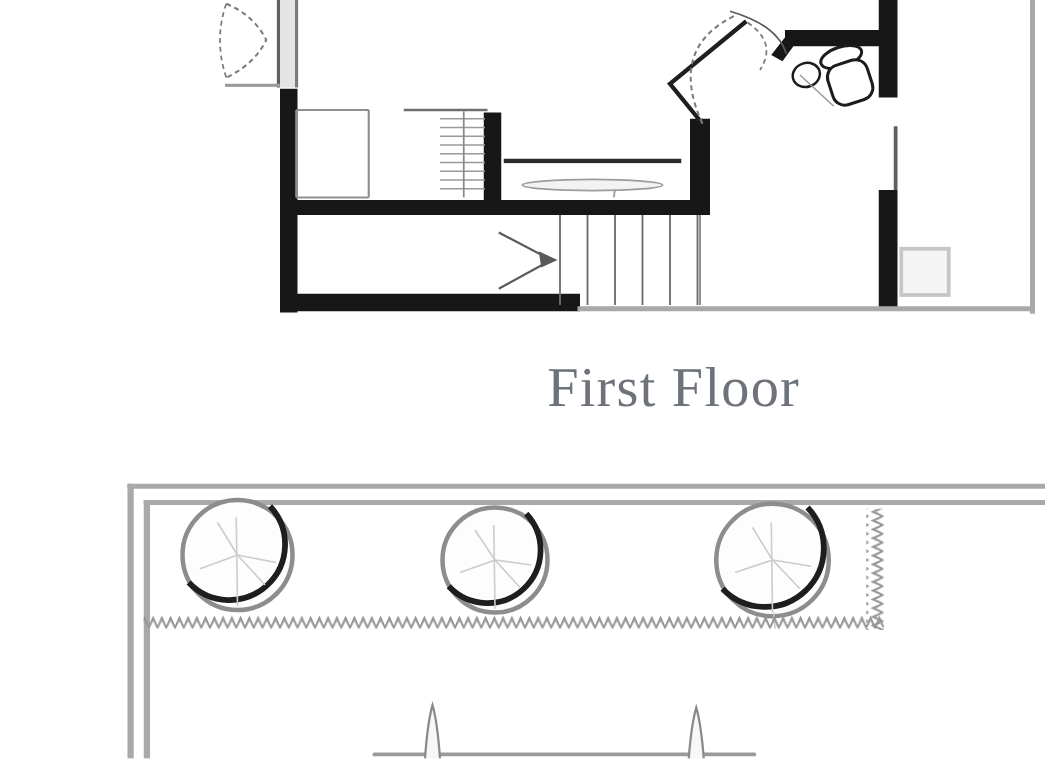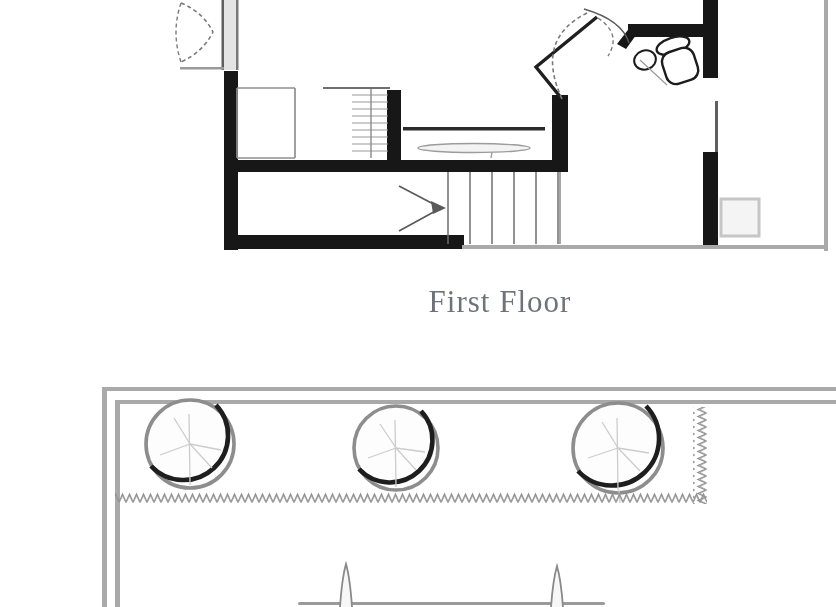--- a/index.html
+++ b/index.html
@@ -1,20 +1,20 @@
 <!DOCTYPE html>
 <html><head>
 <meta charset="utf-8">
 <style>
   html,body{margin:0;padding:0;background:#ffffff;}
   .stage{position:relative;width:836px;height:607px;background:#ffffff;overflow:hidden;
          font-family:"Liberation Serif",serif;}
   .plan-svg{position:absolute;left:0;top:0;filter:blur(.3px);}
-  .floor-label{position:absolute;left:360px;top:284px;width:280px;text-align:center;
-               font-size:31px;color:#6e737a;letter-spacing:1px;white-space:nowrap;}
+  .floor-label{position:absolute;left:360px;top:284px;width:280px;text-align:right;
+               font-size:45px;color:#6e737a;letter-spacing:1px;white-space:nowrap;}
 </style>
 </head>
 <body>
 
 <div class="stage">
 
   <svg class="plan-svg" width="836" height="607" viewBox="0 0 836 607">
     <defs>
       <pattern id="zigzag-h" width="7" height="12" patternUnits="userSpaceOnUse">
         <path d="M0,10 L3.5,2 L7,10" fill="none" stroke="#8f8f8f" stroke-width="1.3"></path>

